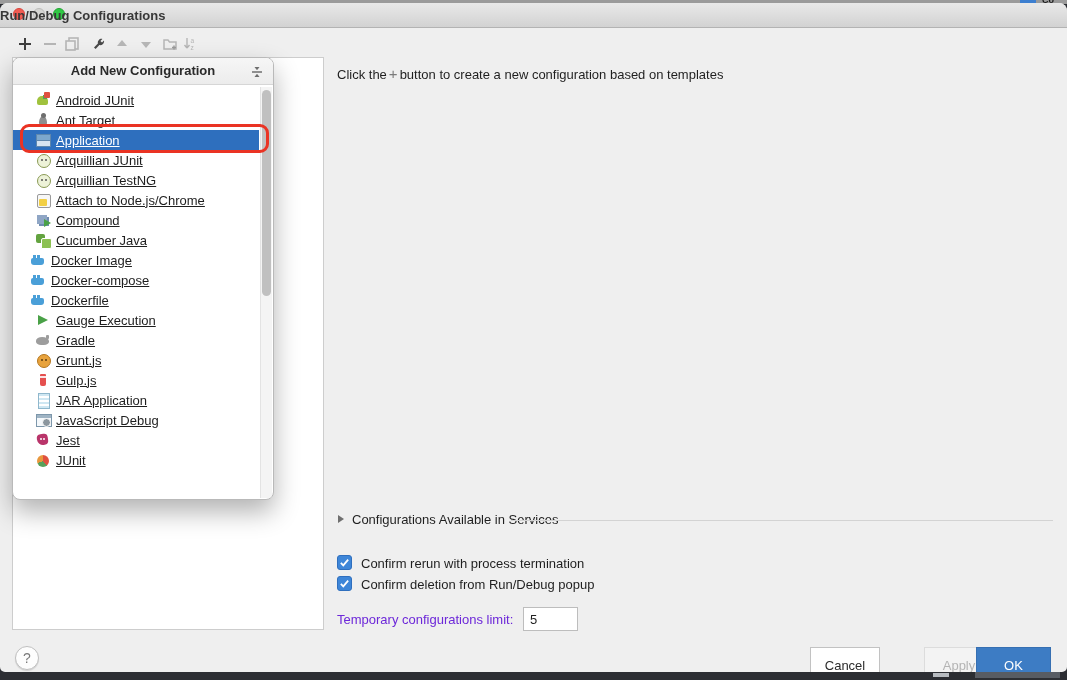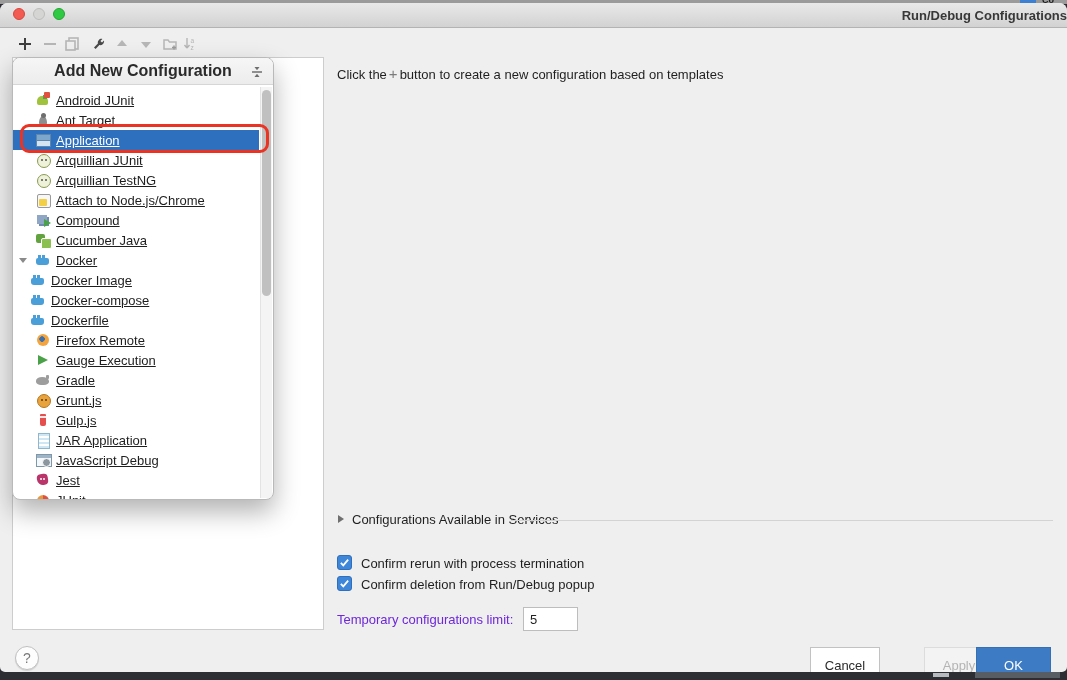--- a/index.html
+++ b/index.html
@@ -13,21 +13,21 @@
   .bottom-band { position:absolute; bottom:0; left:0; right:0; height:8px; background:#2c2e33; }
   .bottom-band .bf1 { position:absolute; left:933px; top:1px; width:16px; height:4px; background:#b7bbc0; }
   .bottom-band .bf2 { position:absolute; left:975px; top:0; width:85px; height:6px; background:#585c63; }
 
   
   .dialog { position:absolute; top:3px; left:0; right:0; bottom:8px; background:#efefef;
             border-radius:8px 8px 5px 5px; overflow:hidden; }
 
   .titlebar { position:absolute; top:0; left:0; right:0; height:25px;
               background:linear-gradient(#e9e9e9,#d2d2d2); border-bottom:1px solid #b3b3b3; }
-  .titlebar .title { position:absolute; left:0; right:0; top:0; line-height:25px; text-align:right;
+  .titlebar .title { position:absolute; left:0; right:0; top:0; line-height:25px; text-align:left;
                      font-size:13px; font-weight:600; color:#383838; }
   .light { position:absolute; top:5px; width:12px; height:12px; border-radius:50%; }
   .light.red   { left:13px; background:#f15b51; border:0.5px solid #d8453c; }
   .light.gray  { left:33px; background:#d5d5d3; border:0.5px solid #bcbcba; }
   .light.green { left:53px; background:#30c944; border:0.5px solid #23a433; }
 
   
   .toolbar { position:absolute; top:26px; left:0; right:0; height:30px; }
   .tbtn { position:absolute; top:4px; width:22px; height:22px; background:none; border:none; padding:3px; cursor:default; }
   .tbtn svg { width:16px; height:16px; display:block; }
@@ -67,21 +67,21 @@
   .btn.cancel { left:810px; width:70px; background:#ffffff; border:1px solid #c2c2c2; color:#2b2b2b; }
   .btn.apply  { left:924px; width:70px; background:#f3f3f3; border:1px solid #dcdcdc; color:#b4b4b4; }
   .btn.ok     { left:976px; width:75px; background:#3d7cc4; border:1px solid #366fb2; color:#ffffff; }
 
   
   .popup { position:absolute; left:12px; top:54px; width:262px; height:443px; background:#ffffff;
            border:1px solid #b9b9b9; border-radius:8px; overflow:hidden;
            box-shadow:0 12px 26px rgba(0,0,0,.30); }
   .popup-header { position:absolute; top:0; left:0; right:0; height:27px;
                   background:linear-gradient(#f6f6f6,#ececec); border-bottom:1px solid #d6d6d6; }
-  .popup-header .ph-title { display:block; line-height:26px; text-align:center; font-size:16px;
+  .popup-header .ph-title { display:block; line-height:26px; text-align:center; font-size:13px;
                             font-weight:600; color:#2a2a2a; }
   .fit-icon { position:absolute; right:8px; top:6px; width:16px; height:16px; cursor:default; }
 
   .cfg-list { position:absolute; top:28px; left:0; right:0; bottom:0; list-style:none; padding-top:4px; overflow:hidden; }
   .cfg-list li { position:relative; display:flex; align-items:center; height:20px; padding-left:22px;
                  font-size:13px; color:#1e1e1e; white-space:nowrap; cursor:default;text-decoration:underline; }
   .cfg-list li.child { padding-left:17px; }
   .cfg-list li.selected { background:#2e6fbe; color:#ffffff; width:246px; }
   .expander { position:absolute; left:6px; top:8px; width:0; height:0;
               border-top:5px solid #8a8a8a; border-left:4px solid transparent; border-right:4px solid transparent; }
@@ -278,42 +278,33 @@
           <span>Attach to Node.js/Chrome</span>
         </li>
       <li>
           <span class="icon icon-compound"></span>
           <span>Compound</span>
         </li>
       <li>
           <span class="icon icon-cucumber"></span>
           <span>Cucumber Java</span>
         </li>
-      <li>
-          <span class="expander"></span>
-          <span class="icon icon-docker"></span>
-          <span>Docker</span>
-        </li>
       <li class="child">
           <span class="icon icon-docker"></span>
           <span>Docker Image</span>
         </li>
       <li class="child">
           <span class="icon icon-docker"></span>
           <span>Docker-compose</span>
         </li>
       <li class="child">
           <span class="icon icon-docker"></span>
           <span>Dockerfile</span>
         </li>
       <li>
-          <span class="icon icon-firefox"></span>
-          <span>Firefox Remote</span>
-        </li>
-      <li>
           <span class="icon icon-gauge"></span>
           <span>Gauge Execution</span>
         </li>
       <li>
           <span class="icon icon-gradle"></span>
           <span>Gradle</span>
         </li>
       <li>
           <span class="icon icon-grunt"></span>
           <span>Grunt.js</span>

